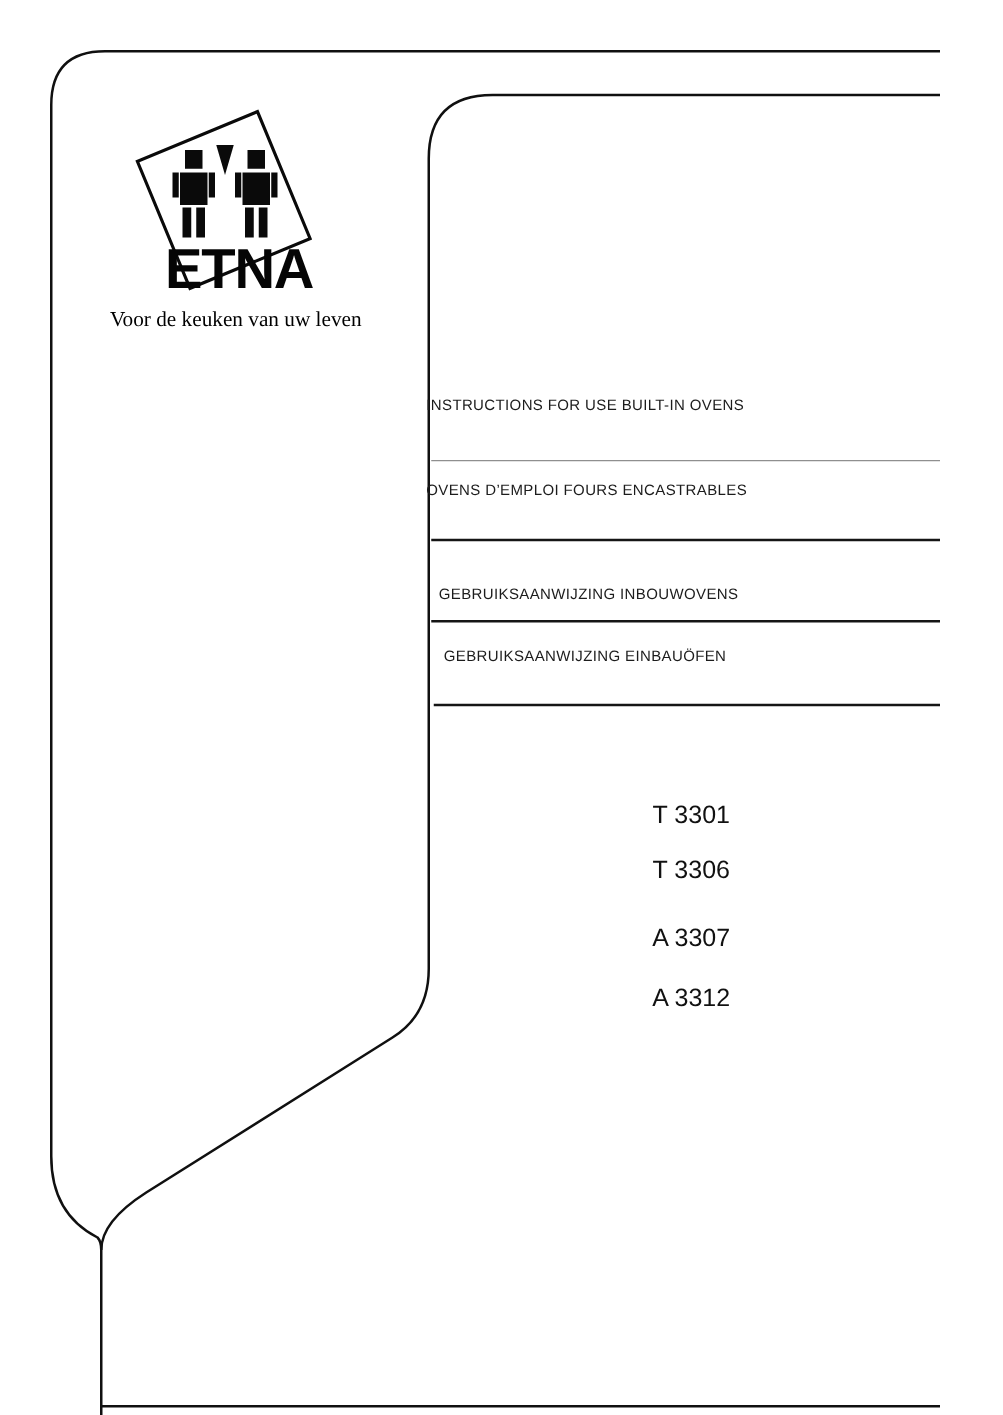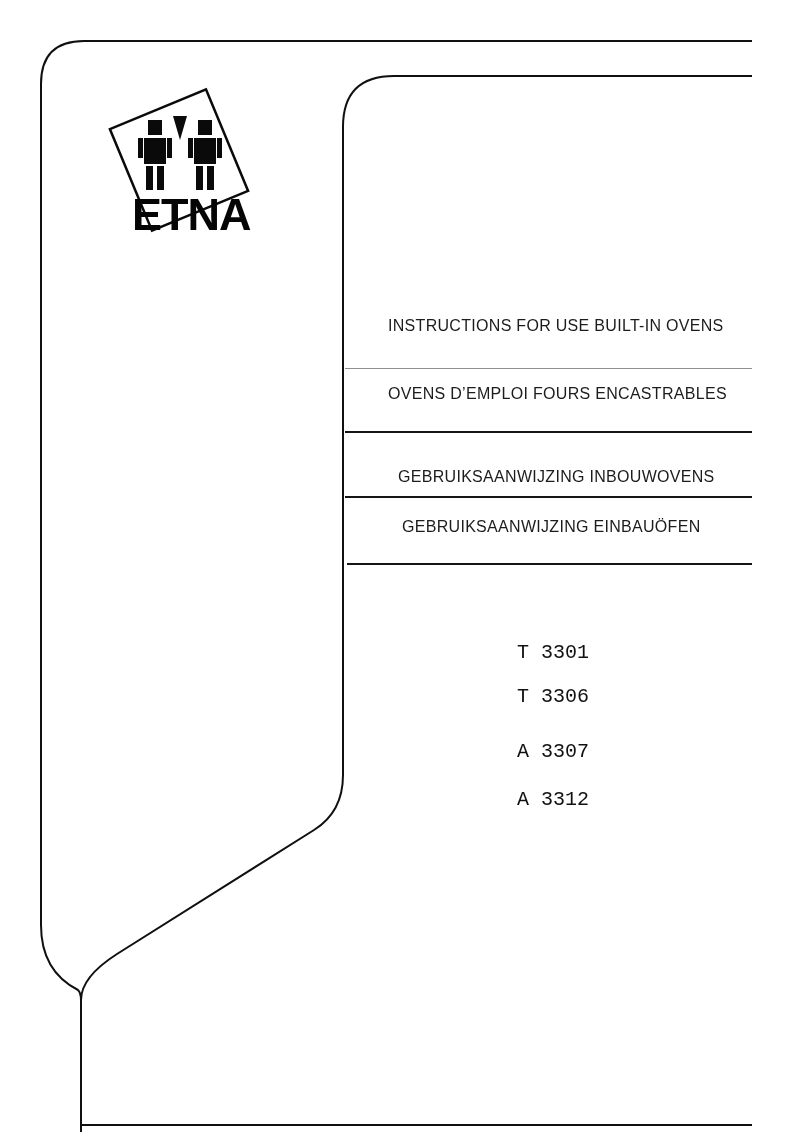--- a/index.html
+++ b/index.html
@@ -12,39 +12,37 @@
     width: 752px;
     height: 1132px;
     background: #ffffff;
     overflow: hidden;
     font-family: "Liberation Sans", sans-serif;
     color: #111111;
   }
   .abs { position: absolute; }
   .title-line {
     position: absolute;
-    font-size: 16px;
+    font-size: 12px;
     letter-spacing: 0.3px;
     color: #1c1c1c;
     white-space: nowrap;
-    margin-left: 47px;
   }
   .rule {
     position: absolute;
     background: #151515;
   }
   .model {
     position: absolute;
     left: 343px;
     width: 420px;
     text-align: center;
     font-size: 20px;
     color: #111111;
     white-space: nowrap;
-    font-family: Liberation Mono, monospace;
   }
   .tagline {
     position: absolute;
     font-family: "Liberation Serif", serif;
     font-size: 17px;
     color: #000000;
     white-space: nowrap;
   }
   .langs {
     position: absolute;
@@ -83,20 +81,21 @@
       <rect x="108" y="68" width="5" height="20"></rect>
       <rect x="137" y="68" width="5" height="20"></rect>
       <rect x="116" y="96" width="7" height="24"></rect>
       <rect x="127" y="96" width="7" height="24"></rect>
 
       <polygon points="93,46 107,46 100,70"></polygon>
     </g>
     <text x="52" y="160" font-family="Liberation Sans, sans-serif" font-size="45" font-weight="bold" letter-spacing="-1" fill="#050505">ETNA</text>
   </svg>
 
+  <div class="tagline" style="left:88px;top:246px">Voor de keuken van uw leven</div>
 
   <div>
     <div class="title-line" style="left:341px;top:317px">INSTRUCTIONS FOR USE BUILT-IN OVENS</div>
     <div class="rule" style="left:345px;top:368px;width:412px;height:1px;background:#8f8f8f"></div>
 
     <div class="title-line" style="left:341px;top:385px">OVENS D’EMPLOI FOURS ENCASTRABLES</div>
     <div class="rule" style="left:345px;top:431px;width:412px;height:2px"></div>
 
     <div class="title-line" style="left:351px;top:468px">GEBRUIKSAANWIJZING INBOUWOVENS</div>
     <div class="rule" style="left:345px;top:496px;width:412px;height:2px"></div>

